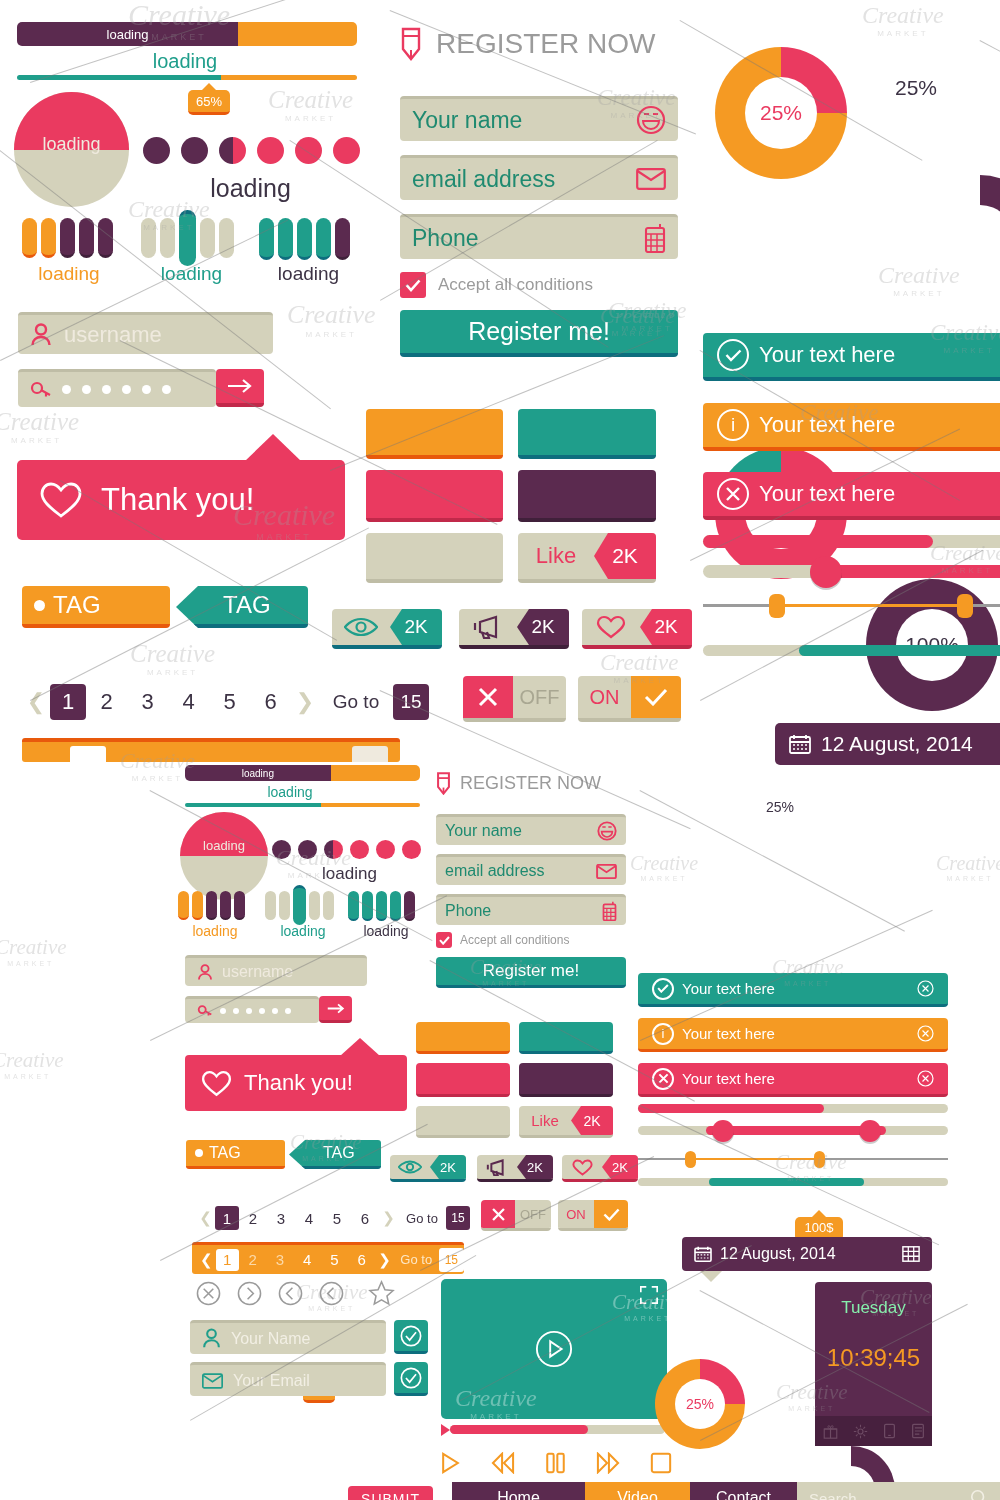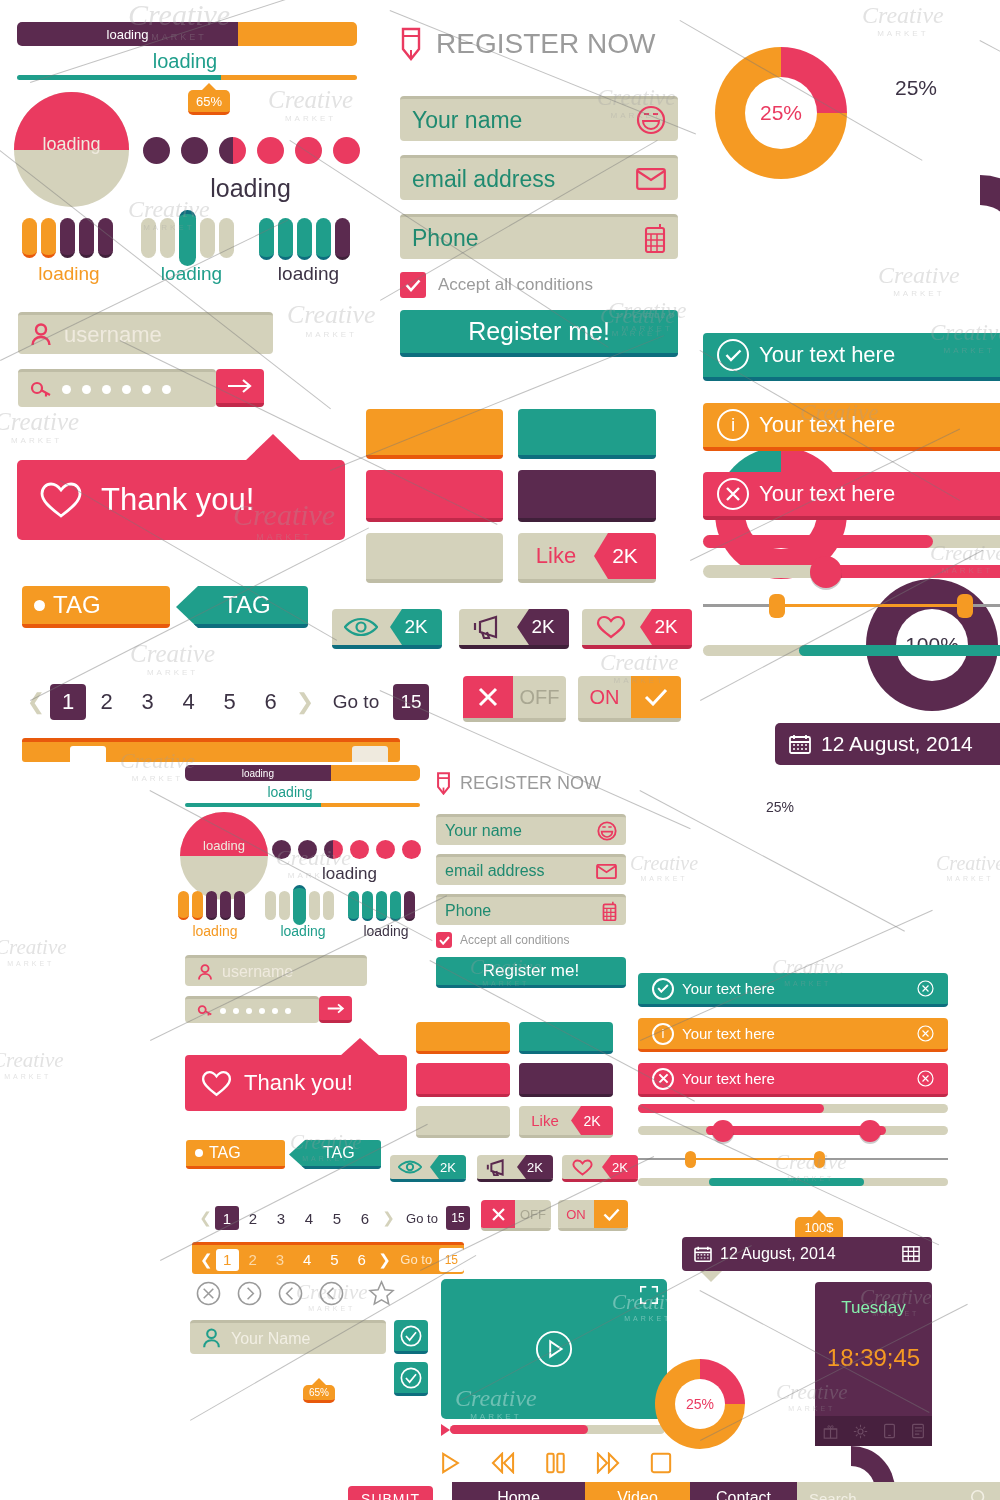--- a/index.html
+++ b/index.html
@@ -728,20 +728,29 @@
     <span class="ph">Your Name</span>
   </div>
   <div class="abs btn" style="left:394px;top:1320px;width:34px;height:34px;background:#1f9e8b;border-bottom-color:#0e6e7e;border-bottom-width:3px;">
     <span>
       <svg width="22" height="22" viewBox="0 0 24 24">
           <circle cx="12" cy="12" r="10.5" fill="none" stroke="#fff" stroke-width="1.8"></circle>
           <path d="M6.5 12l4 4.5L17.5 8" fill="none" stroke="#fff" stroke-width="1.8"></path>
         </svg>
     </span>
   </div>
+  <div class="abs field" style="left:190px;top:1362px;width:196px;height:34px;font-size:16px;color:#f2efe4;">
+    <span style="margin-right:10px;">
+      <svg width="21" height="16" viewBox="0 0 30 22">
+          <rect x="1.2" y="1.2" width="27.6" height="19.6" rx="2" fill="none" stroke="#1f9e8b" stroke-width="2.4"></rect>
+          <path d="M1.5 3l13.5 9L28.5 3" fill="none" stroke="#1f9e8b" stroke-width="2.4"></path>
+        </svg>
+    </span>
+    <span class="ph">Your Email</span>
+  </div>
   <div class="abs btn" style="left:394px;top:1362px;width:34px;height:34px;background:#1f9e8b;border-bottom-color:#0e6e7e;border-bottom-width:3px;">
     <span>
       <svg width="22" height="22" viewBox="0 0 24 24">
           <circle cx="12" cy="12" r="10.5" fill="none" stroke="#fff" stroke-width="1.8"></circle>
           <path d="M6.5 12l4 4.5L17.5 8" fill="none" stroke="#fff" stroke-width="1.8"></path>
         </svg>
     </span>
   </div>
   <div class="abs btn" style="left:348px;top:1486px;width:85px;height:28px;background:#ea3a60;border-bottom-color:#c1294a;border-bottom-width:3px;font-size:14px;letter-spacing:1px;">
     <span>SUBMIT</span>
@@ -877,21 +886,21 @@
       <svg width="18" height="18" viewBox="0 0 20 20">
           <rect x="1" y="2" width="18" height="16" fill="none" stroke="#fff" stroke-width="1.6"></rect>
           <path d="M1 7h18M1 12.5h18M7 2v16M13 2v16" stroke="#fff" stroke-width="1.4"></path>
         </svg>
     </span>
   </div>
   <div class="abs" style="left:700px;top:1271px;width:0;height:0;border-left:11px solid transparent;border-right:11px solid transparent;border-top:11px solid #d4d2bb;"></div>
 
   <div class="clock abs" style="left:815px;top:1282px;width:117px;height:164px;">
     <div class="dow" style="font-size:17px;margin-top:16px;">Tuesday</div>
-    <div class="tm" style="font-size:24px;margin-top:26px;">18:39;45</div>
+    <div class="tm" style="font-size:24px;margin-top:26px;">10:39;45</div>
     <div class="tray" style="height:30px;">
       <span>
         <svg width="15" height="15" viewBox="0 0 18 18">
             <rect x="1.5" y="6" width="15" height="11" fill="none" stroke="#6d4a63" stroke-width="1.4"></rect>
             <path d="M1.5 6h15M9 6v11" stroke="#6d4a63" stroke-width="1.4"></path>
             <path d="M9 6C6 6 5 2 7 2s2 4 2 4zM9 6c3 0 4-4 2-4s-2 4-2 4z" fill="none" stroke="#6d4a63" stroke-width="1.2"></path>
           </svg>
       </span>
       <span>
         <svg width="15" height="15" viewBox="0 0 18 18">

